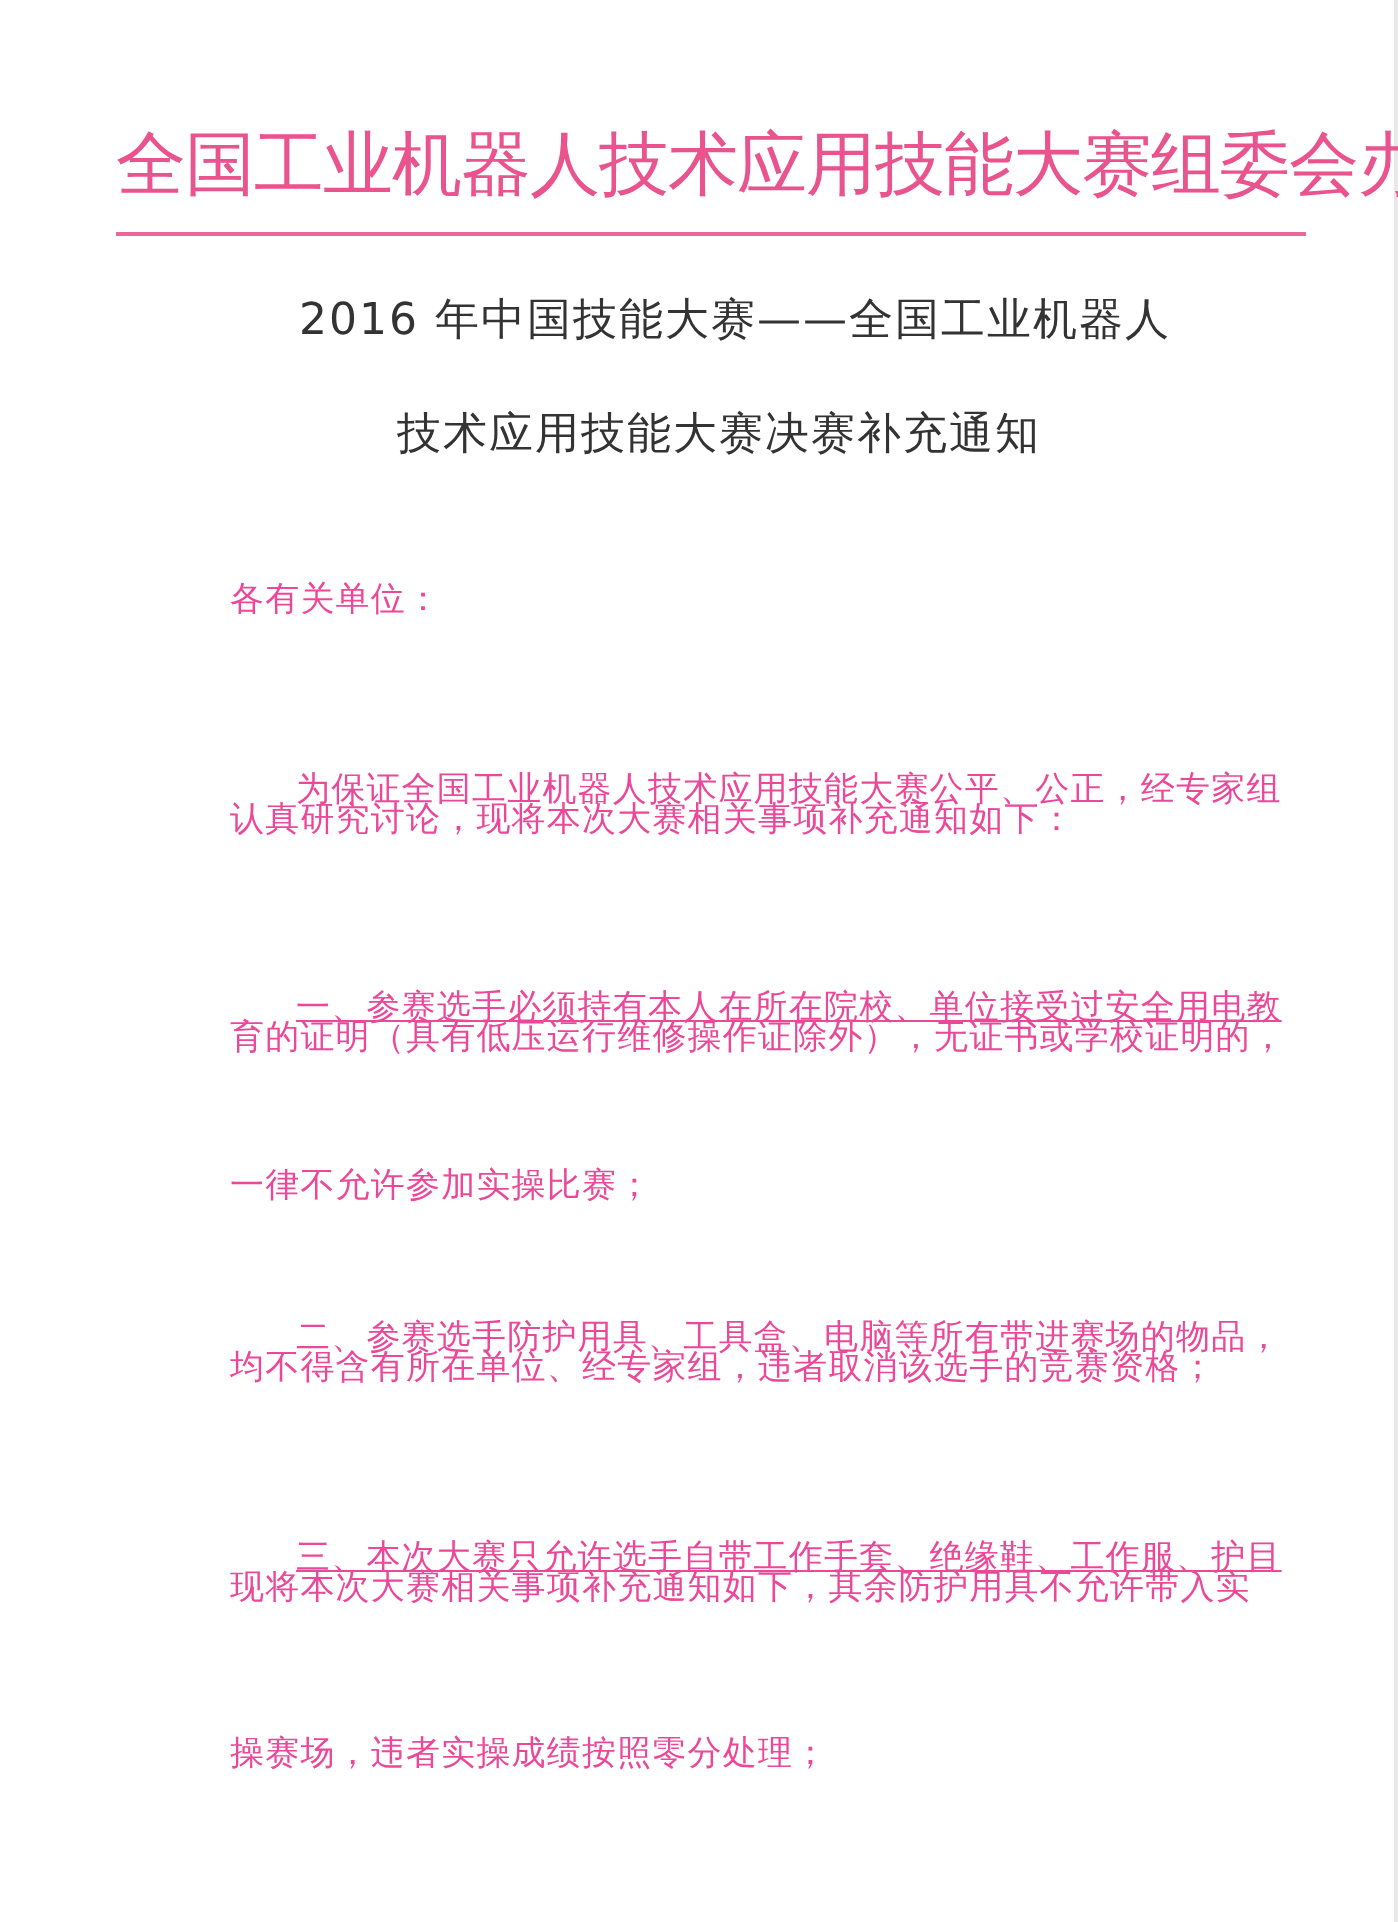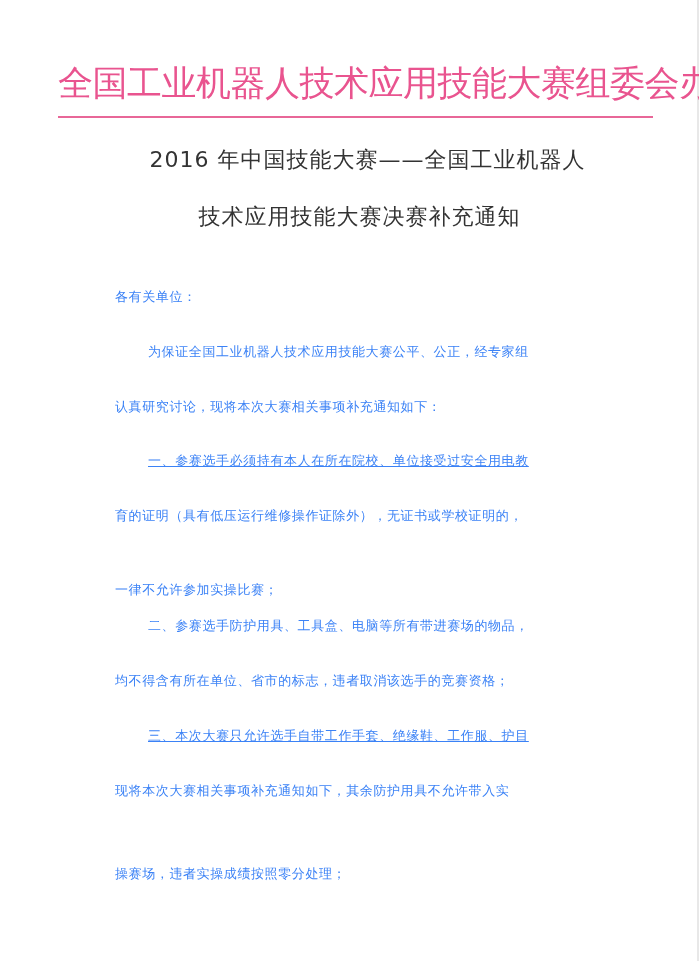--- a/index.html
+++ b/index.html
@@ -54,25 +54,25 @@
       font-size: 22px;
       color: #333333;
       letter-spacing: 1px;
       white-space: nowrap;
     }
     .doc-title.line1 { top: 145px; left: 18px; }
     .doc-title.line2 { top: 202px; left: 10px; }
     .line {
       position: absolute;
       white-space: nowrap;
-      font-size: 13px;
-      color: #3b82f6;
+      font-size: 17px;
+      color: #ec4899;
       letter-spacing: 0.6px;
     }
-    .indent { left: 148px; }
+    .indent { left: 148px; margin-top: 40px; }
     .flush { left: 115px; }
   </style>
 </head>
 <body>
 
 <div class="page-edge"></div>
 
 <div class="letterhead">全国工业机器人技术应用技能大赛组委会办公室</div>
 <div class="letterhead-rule"></div>
 
@@ -88,21 +88,21 @@
   </div>
 
   <div>
     <div class="line indent" style="top:452px;text-decoration:underline;">一、参赛选手必须持有本人在所在院校、单位接受过安全用电教</div>
     <div class="line flush" style="top:507px;">育的证明（具有低压运行维修操作证除外），无证书或学校证明的，</div>
     <div class="line flush" style="top:562px;margin-top:19px;">一律不允许参加实操比赛；</div>
   </div>
 
   <div>
     <div class="line indent" style="top:617px;">二、参赛选手防护用具、工具盒、电脑等所有带进赛场的物品，</div>
-    <div class="line flush" style="top:672px;">均不得含有所在单位、省市的标志，违者取消该选手的竞赛资格；</div>
+    <div class="line flush" style="top:672px;">均不得含有所在单位、经专家组，违者取消该选手的竞赛资格；</div>
   </div>
 
   <div>
     <div class="line indent" style="top:727px;text-decoration:underline;">三、本次大赛只允许选手自带工作手套、绝缘鞋、工作服、护目</div>
     <div class="line flush" style="top:782px;">现将本次大赛相关事项补充通知如下，其余防护用具不允许带入实</div>
     <div class="line flush" style="top:865px;">操赛场，违者实操成绩按照零分处理；</div>
   </div>
 </div>
 
 </body></html>

